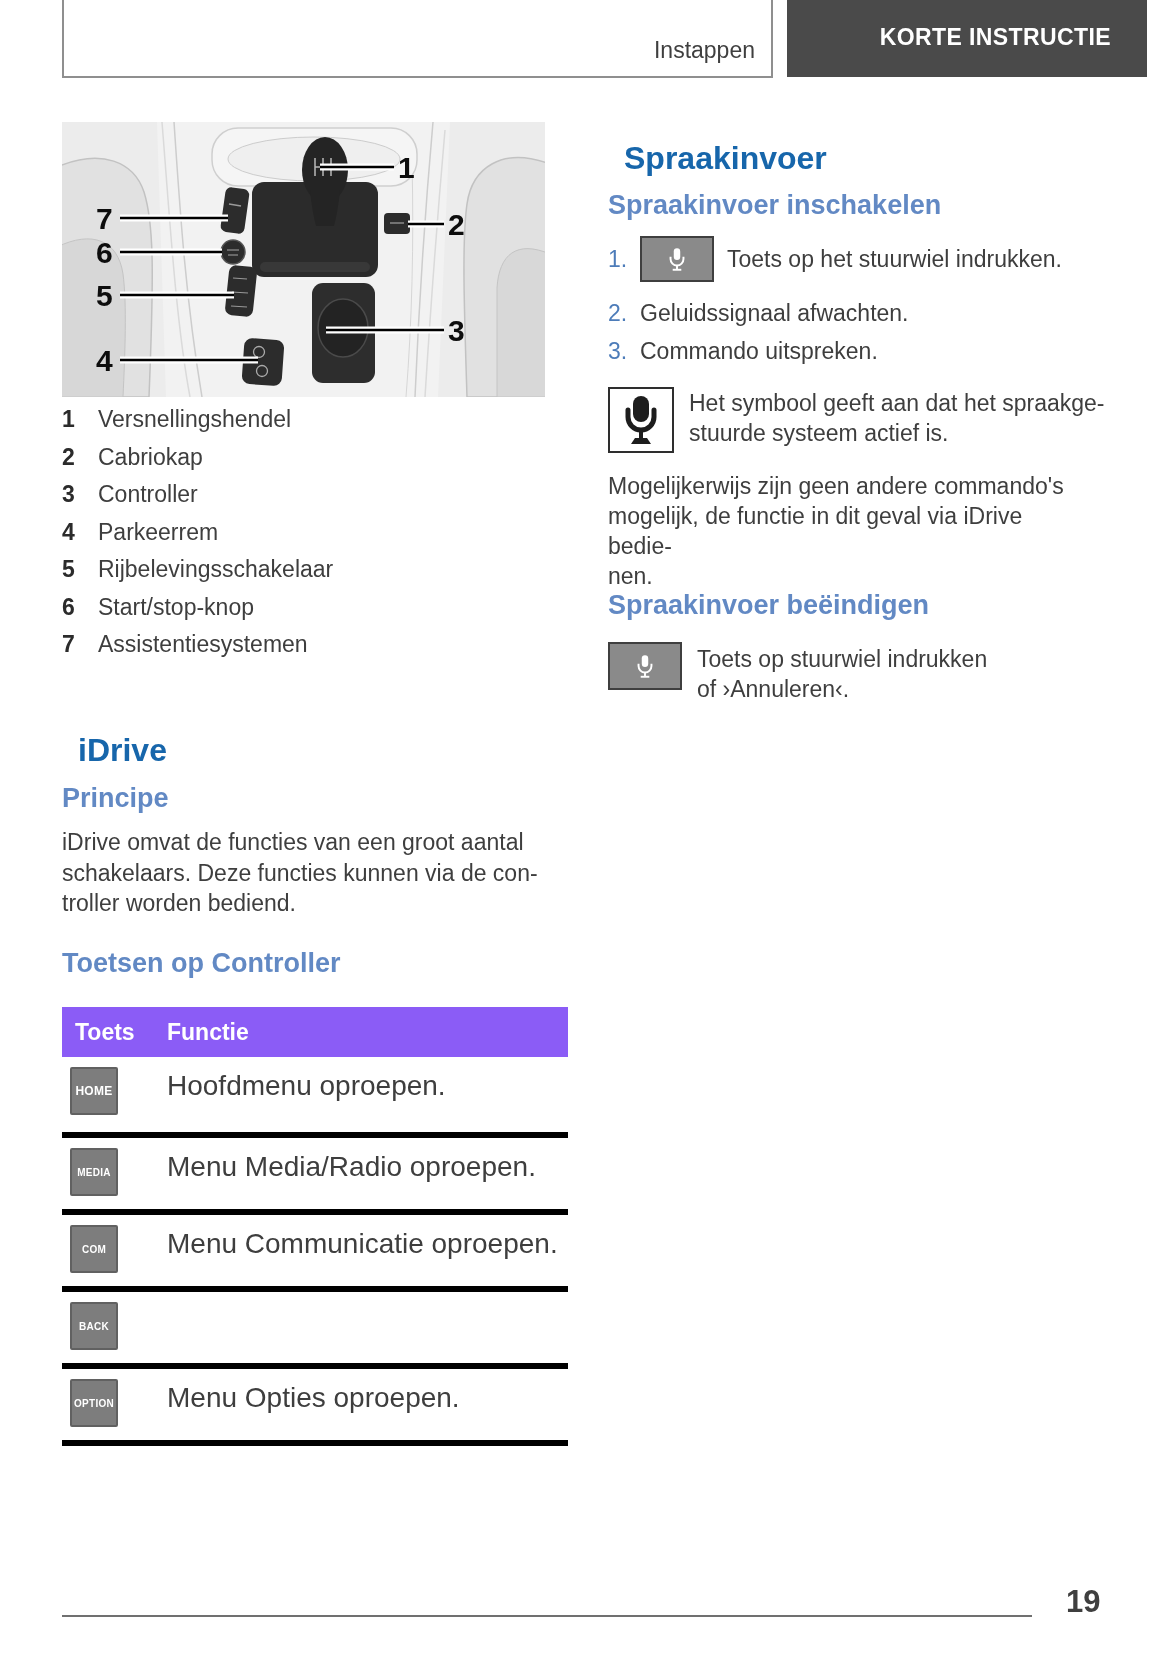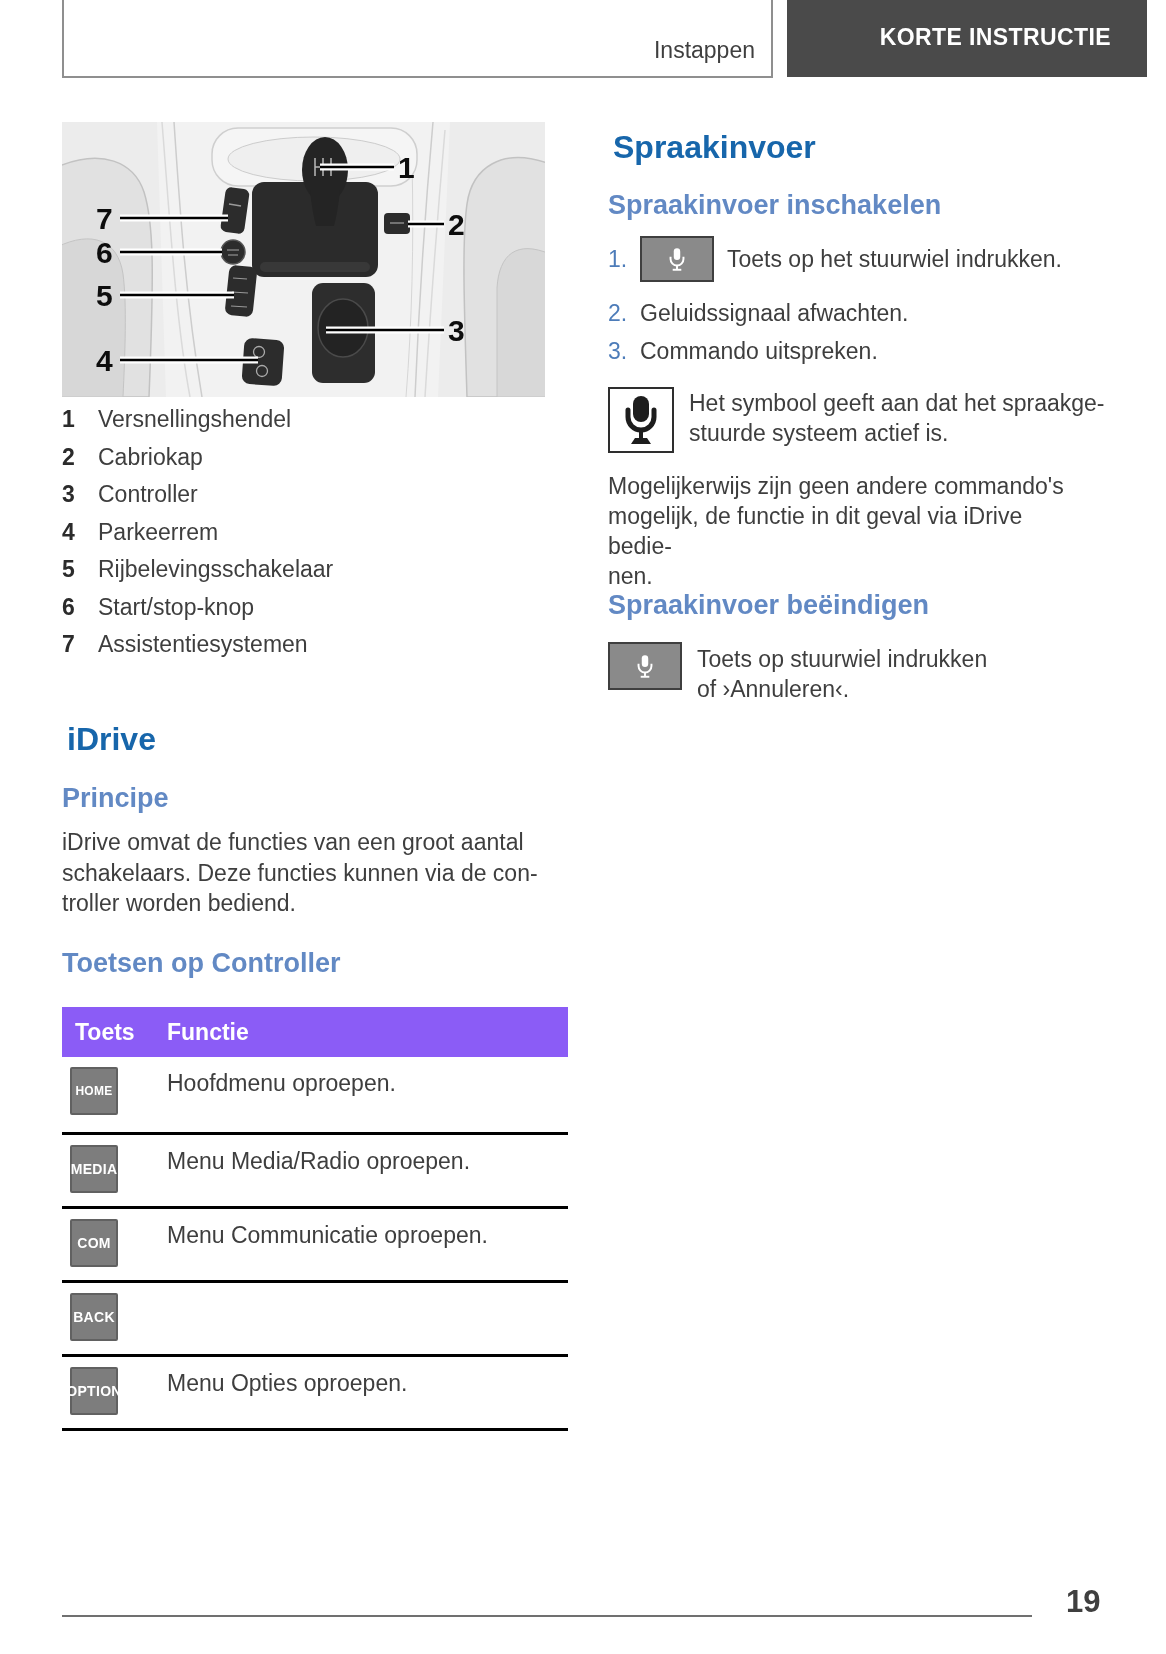--- a/index.html
+++ b/index.html
@@ -25,42 +25,42 @@
   }
   
   .figure { position:absolute; left:62px; top:122px; width:483px; height:275px; }
   .figure svg { display:block; width:483px; height:275px; }
   
   .legend { position:absolute; left:62px; top:401px; margin:0; padding:0; list-style:none; }
   .legend li { display:flex; height:37.5px; line-height:37.5px; font-size:23px; }
   .legend .num { width:36px; font-weight:bold; color:#2b2b2b; }
   .legend .lab { color:#3e3e3e; }
   
-  .h1 { position:absolute; margin:5px; font-size:32px; font-weight:bold; color:#1766ab; }
+  .h1 { position:absolute; margin:16px; font-size:32px; font-weight:bold; color:#1766ab; }
   .h2 { position:absolute; margin:0; font-size:27px; font-weight:bold; color:#6289c4; }
   .para { position:absolute; font-size:23px; line-height:30.5px; color:#3e3e3e; }
   .idrive-h   { left:62px;  top:716px; }
   .principe-h { left:62px;  top:783px; }
   .principe-p { left:62px;  top:827px; width:490px; }
   .toetsen-h  { left:62px;  top:948px; }
   
   .ctable { position:absolute; left:62px; top:1007px; width:506px; }
   .thead {
     height:50px; background:#8b5cf6; color:#fff; font-weight:bold; font-size:23px;
     display:flex; align-items:center; padding-left:13px; box-sizing:border-box;
   }
   .thead .c1 { width:92px; }
-  .trow { display:flex; border-bottom:3px solid #000000; height:71px; }
+  .trow { display:flex; border-bottom:6px solid #000000; height:71px; }
   .trow.first { height:75px; }
   .cell-btn { width:105px; box-sizing:border-box; padding:10px 0 0 8px; }
-  .cell-fn  { padding-top:13px; font-size:23px; color:#3e3e3e; }
+  .cell-fn  { padding-top:13px; font-size:28px; color:#3e3e3e; }
   .key-btn {
     width:48px; height:48px; box-sizing:border-box;
     background:#7d7d7d; border:2px solid #616161; border-radius:2px;
-    color:#ffffff; font-weight:bold; font-size:14px; letter-spacing:0.3px;
+    color:#ffffff; font-weight:bold; font-size:10px; letter-spacing:0.3px;
     display:flex; align-items:center; justify-content:center;
   }
   .key-btn.big { font-size:12px; }
   
   .spraak-h1 { left:608px; top:124px; }
   .insch-h2  { left:608px; top:190px; }
   .step { position:absolute; left:608px; display:flex; align-items:center; font-size:23px; }
   .step .onum { width:32px; color:#4d7cb9; flex:none; }
   .step1 { top:235px; height:48px; }
   .step2 { top:300px; }

